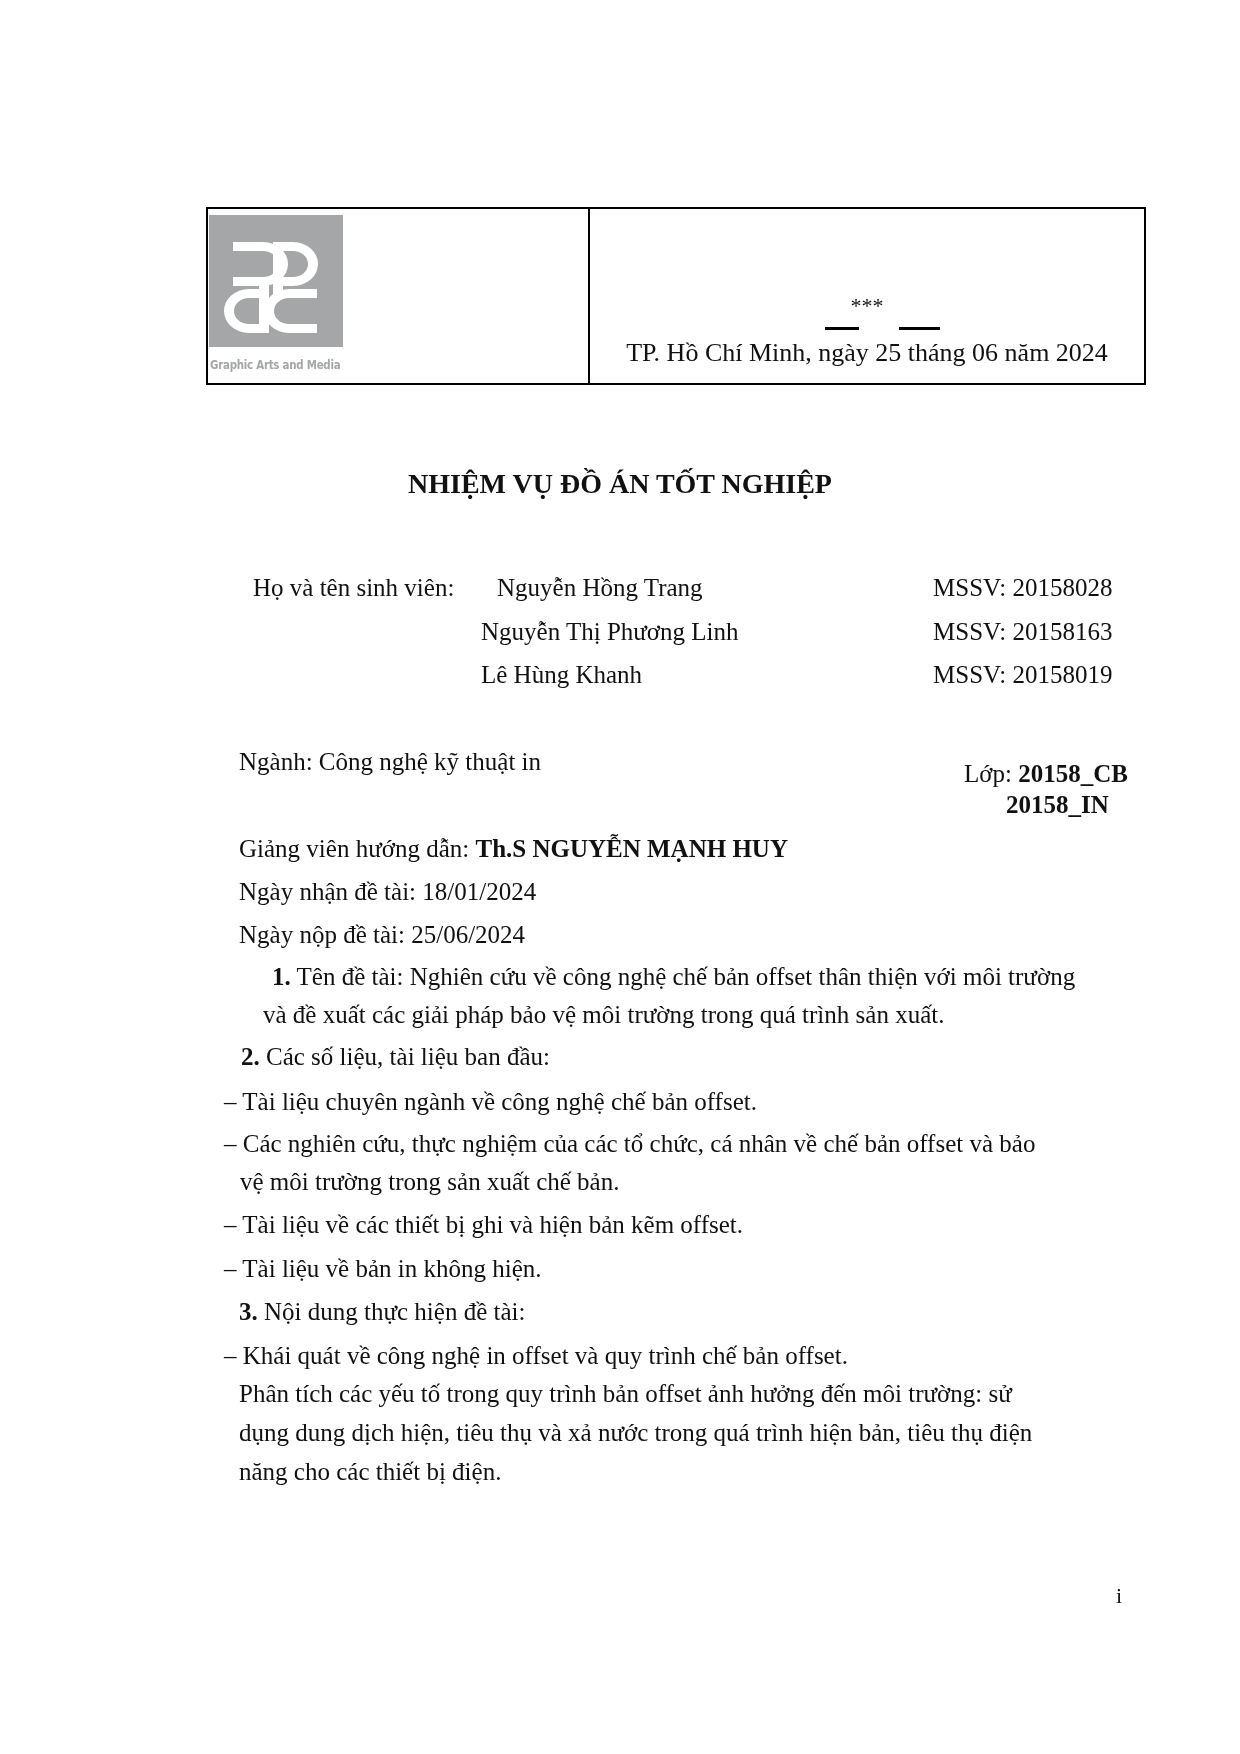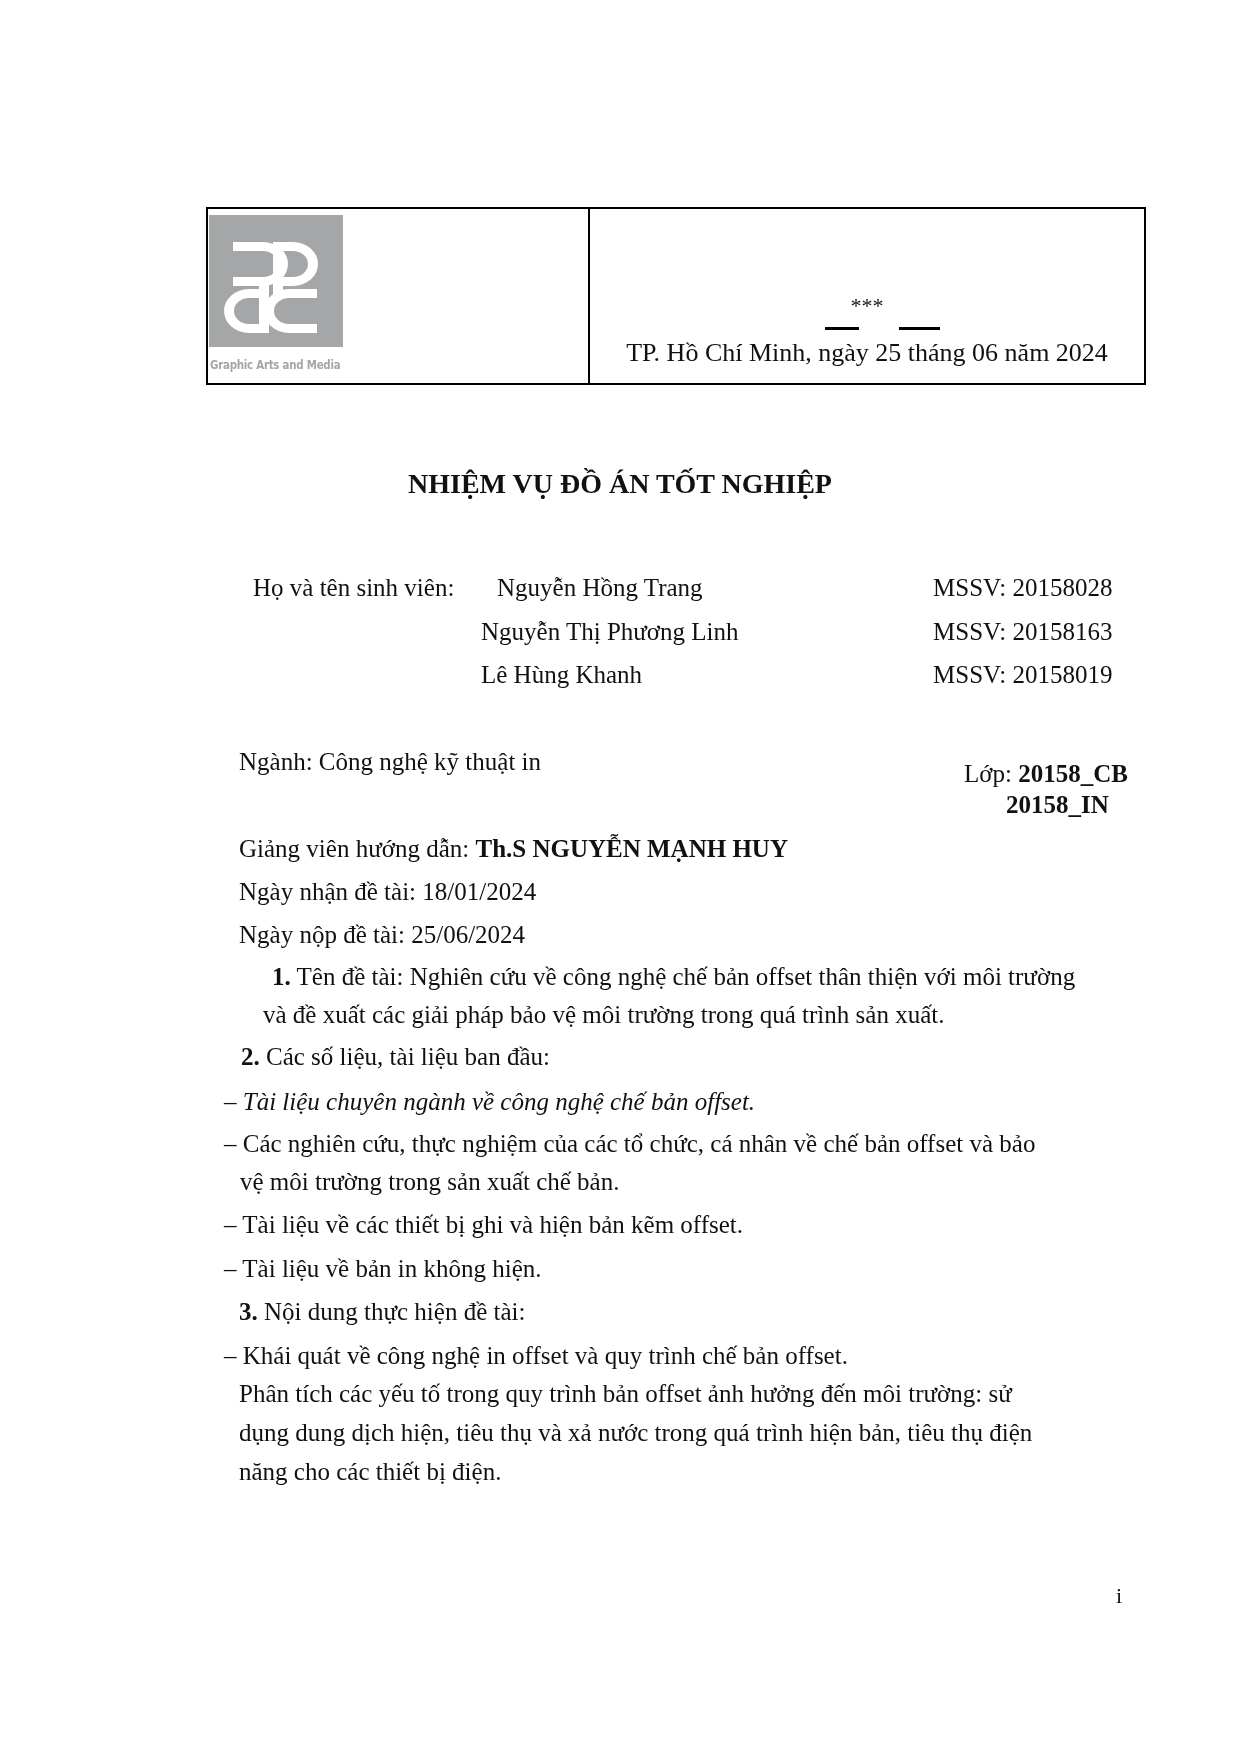--- a/index.html
+++ b/index.html
@@ -88,21 +88,21 @@
   <span class="bold">1.</span>
   <span>Tên đề tài: Nghiên cứu về công nghệ chế bản offset thân thiện với môi trường</span>
 </div>
 <div class="abs body-txt" style="left:263px; top:1001px;">và đề xuất các giải pháp bảo vệ môi trường trong quá trình sản xuất.</div>
 
 <div class="abs body-txt" style="left:241px; top:1043px;">
   <span class="bold">2.</span>
   <span>Các số liệu, tài liệu ban đầu:</span>
 </div>
 
-<div class="abs body-txt" style="left:224px; top:1088px;font-style:italic;">
+<div class="abs body-txt" style="left:224px; top:1088px;">
   <span>–</span>
   <span>Tài liệu chuyên ngành về công nghệ chế bản offset.</span>
 </div>
 <div class="abs body-txt" style="left:224px; top:1130px;">
   <span>–</span>
   <span>Các nghiên cứu, thực nghiệm của các tổ chức, cá nhân về chế bản offset và bảo</span>
 </div>
 <div class="abs body-txt" style="left:240px; top:1168px;">vệ môi trường trong sản xuất chế bản.</div>
 <div class="abs body-txt" style="left:224px; top:1211px;">
   <span>–</span>

